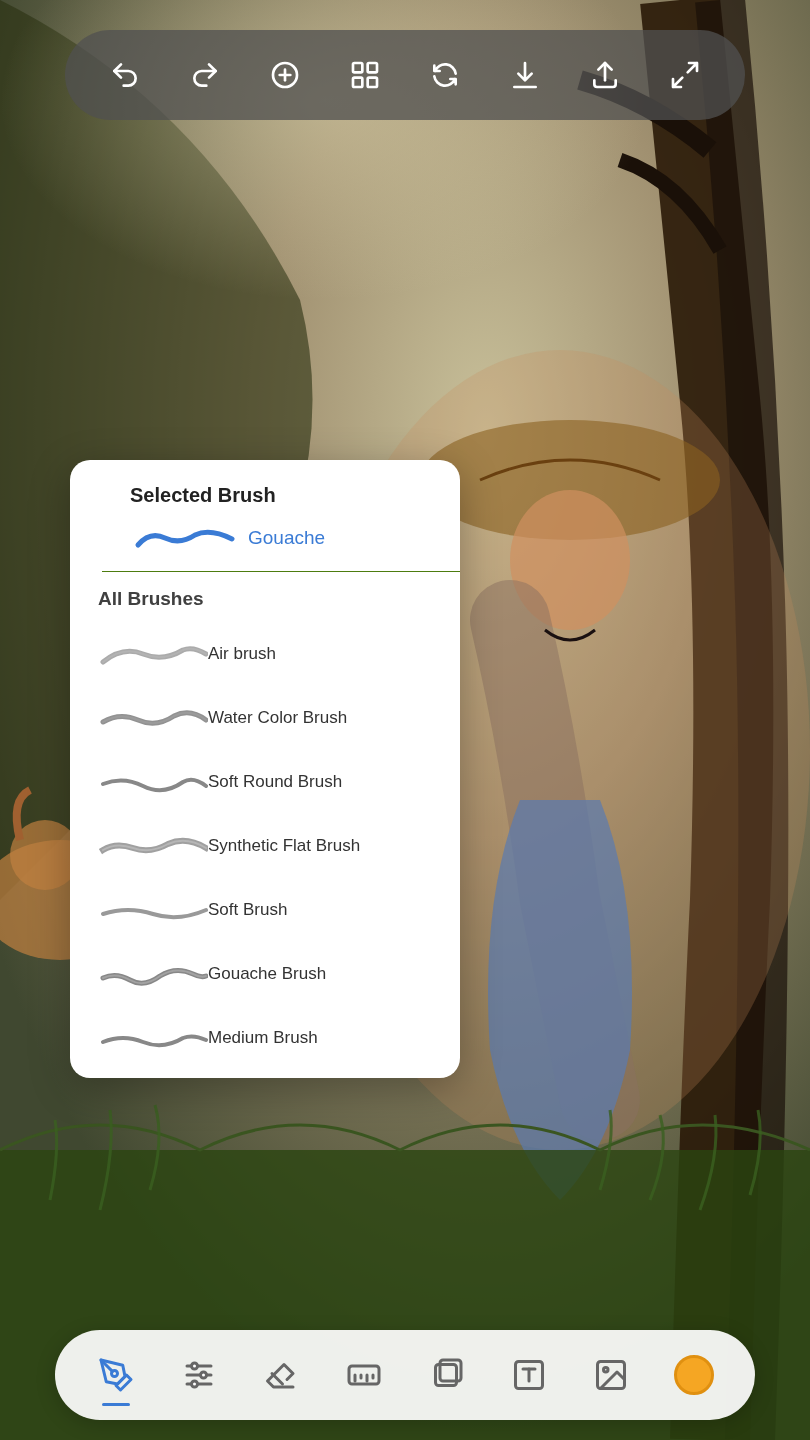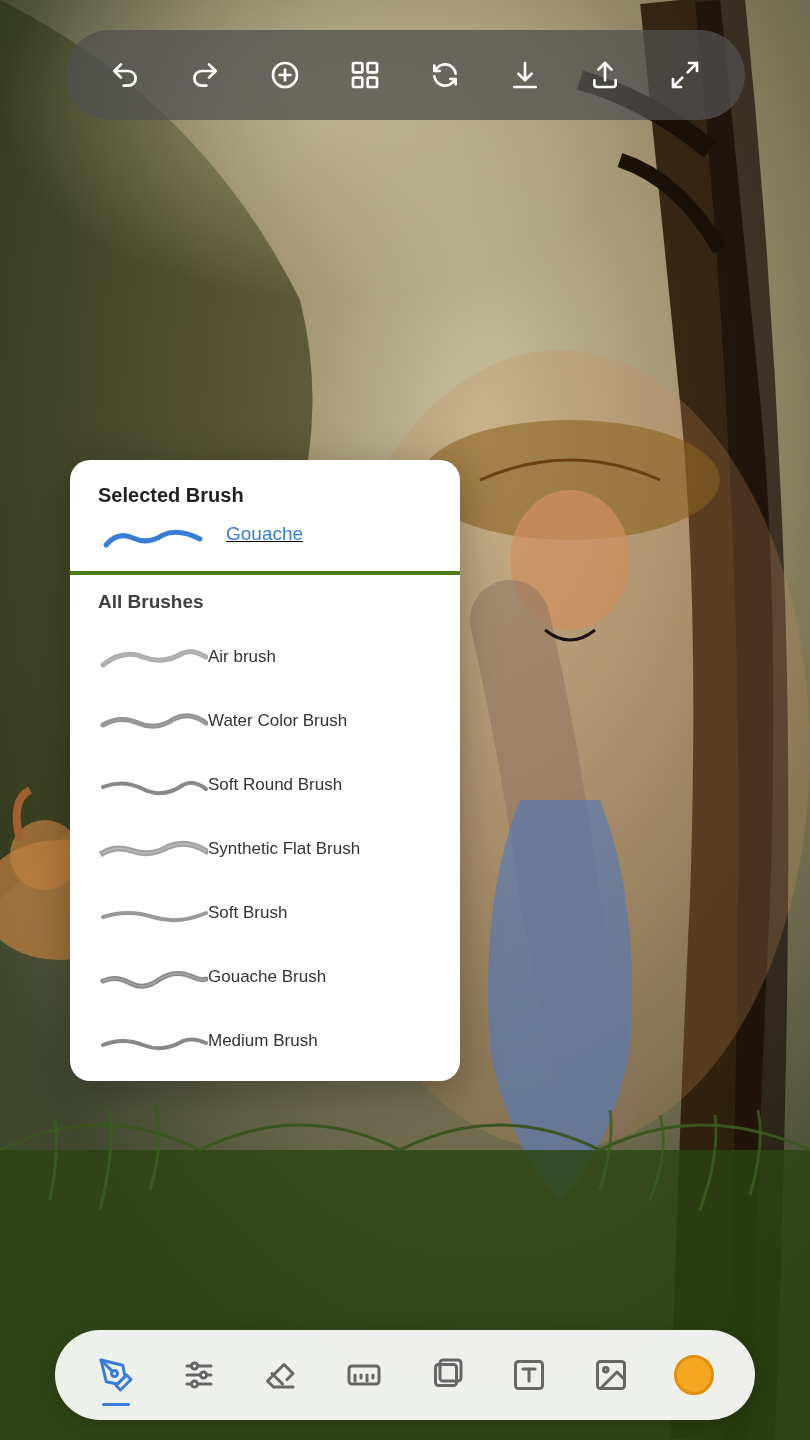--- a/index.html
+++ b/index.html
@@ -95,34 +95,35 @@
       bottom: -24px;
       left: 50%;
       transform: translateX(-100%);
       border: 14px solid transparent;
       border-top-color: white;
       z-index: 21;
     }
 
     .selected-brush-section {
       padding: 24px 28px 18px;
-      border-bottom: 4px solid #4d7c0f;
+      border-bottom: 1px solid #4d7c0f;
+      margin-left: 32px;
     }
 
     .selected-brush-label {
       font-size: 20px;
       font-weight: 600;
       color: #222;
       margin-bottom: 16px;
     }
 
     .selected-brush-row {
       display: flex;
-      gap: 18px;
-      text-decoration: underline;
+      align-items: center;
+      gap: 8px;
     }
 
     .selected-brush-preview {
       width: 110px;
       height: 30px;
       flex-shrink: 0;
     }
 
     .selected-brush-name {
       font-size: 19px;

